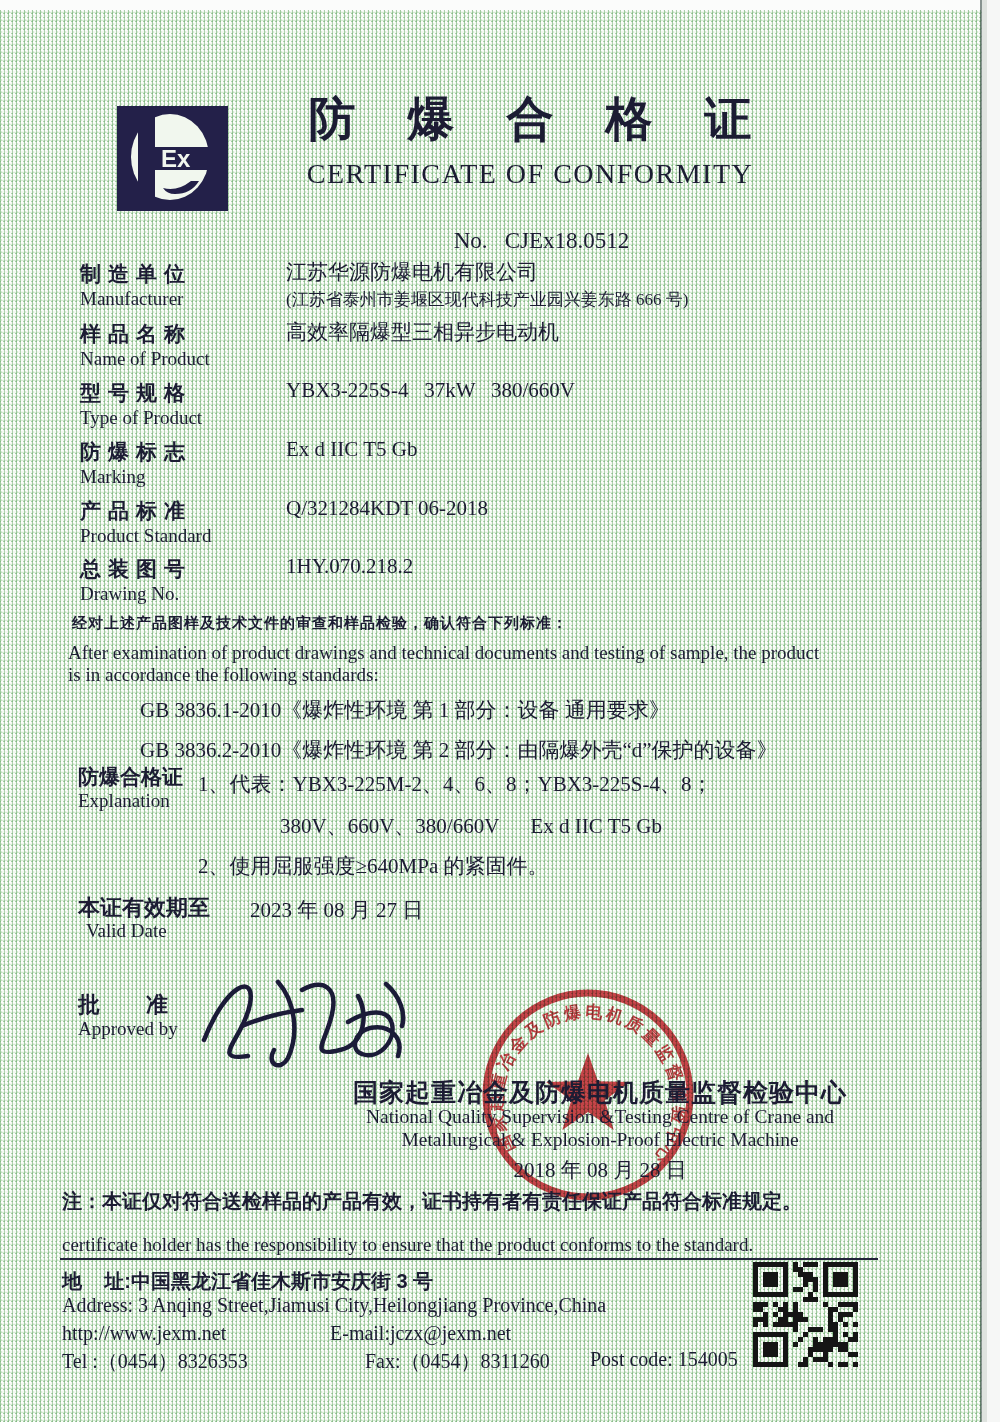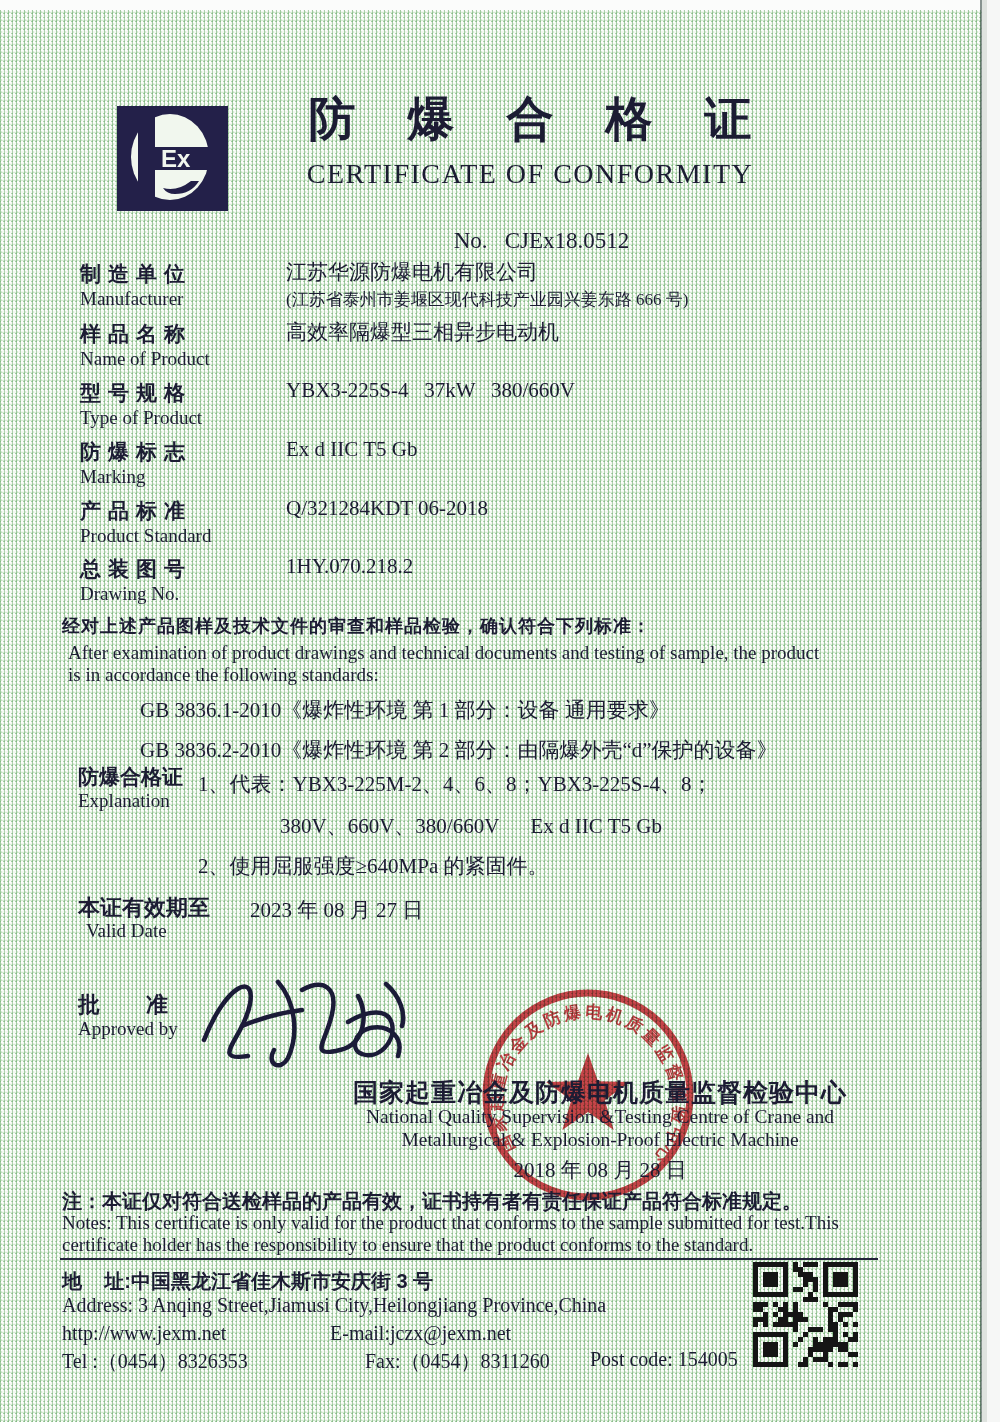--- a/index.html
+++ b/index.html
@@ -71,21 +71,21 @@
   <div class="abs en val" style="left:286px;top:437px;">Ex d IIC T5 Gb</div>
 
   <div class="abs cnb label-cn" style="left:80px;top:497px;">产品标准</div>
   <div class="abs en label-en" style="left:80px;top:525px;">Product Standard</div>
   <div class="abs en val" style="left:286px;top:496px;">Q/321284KDT 06-2018</div>
 
   <div class="abs cnb label-cn" style="left:80px;top:555px;">总装图号</div>
   <div class="abs en label-en" style="left:80px;top:583px;">Drawing No.</div>
   <div class="abs en val" style="left:286px;top:554px;">1HY.070.218.2</div>
 
-  <div class="abs cnb" style="left:62px;top:614px;font-size:18px;letter-spacing:1px;">经对上述产品图样及技术文件的审查和样品检验，确认符合下列标准：</div>
+  <div class="abs cnb" style="left:72px;top:614px;font-size:15px;letter-spacing:1px;">经对上述产品图样及技术文件的审查和样品检验，确认符合下列标准：</div>
   <div class="abs en" style="left:68px;top:642px;font-size:19px;">After examination of product drawings and technical documents and testing of sample, the product</div>
   <div class="abs en" style="left:68px;top:664px;font-size:19px;">is in accordance the following standards:</div>
   <div class="abs en val" style="left:140px;top:696px;">GB 3836.1-2010《爆炸性环境 第 1 部分：设备 通用要求》</div>
   <div class="abs en val" style="left:140px;top:736px;">GB 3836.2-2010《爆炸性环境 第 2 部分：由隔爆外壳“d”保护的设备》</div>
 
   <div class="abs cnb" style="left:78px;top:763px;font-size:21px;">防爆合格证</div>
   <div class="abs en label-en" style="left:78px;top:790px;">Explanation</div>
   <div class="abs en val" style="left:198px;top:770px;">1、代表：YBX3-225M-2、4、6、8；YBX3-225S-4、8；</div>
   <div class="abs en val" style="left:280px;top:812px;">380V、660V、380/660V      Ex d IIC T5 Gb</div>
   <div class="abs en val" style="left:198px;top:852px;">2、使用屈服强度≥640MPa 的紧固件。</div>
@@ -118,21 +118,20 @@
     </text>
     <polygon fill="#c8353b" points="110,68 120,96.2 151.9,97 126.7,115.3 135.7,145 110,127 84.3,145 93.3,115.3 68.1,97 100,96.2"></polygon>
   </svg>
 
   <div class="abs center cnb" style="left:330px;top:1076px;width:540px;font-size:25px;letter-spacing:1px;">国家起重冶金及防爆电机质量监督检验中心</div>
   <div class="abs center en" style="left:330px;top:1129px;width:540px;font-size:19.5px;">Metallurgical &amp; Explosion-Proof Electric Machine</div>
   <div class="abs center en" style="left:330px;top:1106px;width:540px;font-size:19.5px;">National Quality Supervision &amp;Testing Centre of Crane and</div>
   <div class="abs center en" style="left:330px;top:1156px;width:540px;font-size:21px;">2018 年 08 月 28 日</div>
 
   <div class="abs cnb" style="left:62px;top:1188px;font-size:20px;">注：本证仅对符合送检样品的产品有效，证书持有者有责任保证产品符合标准规定。</div>
-  <div class="abs en" style="left:62px;top:1212px;font-size:19px;">Notes: This certificate is only valid for the product that conforms to the sample submitted for test.This</div>
   <div class="abs en" style="left:62px;top:1234px;font-size:19px;">certificate holder has the responsibility to ensure that the product conforms to the standard.</div>
 
   <div class="sepline" style="top:1258px;"></div>
 
   <div class="abs cnb" style="left:62px;top:1268px;font-size:20px;">地    址:中国黑龙江省佳木斯市安庆街 3 号</div>
   <div class="abs en" style="left:62px;top:1294px;font-size:20px;">Address: 3 Anqing Street,Jiamusi City,Heilongjiang Province,China</div>
   <div class="abs en" style="left:62px;top:1322px;font-size:20px;">http://www.jexm.net</div>
   <div class="abs en" style="left:330px;top:1322px;font-size:20px;">E-mail:jczx@jexm.net</div>
   <div class="abs en" style="left:62px;top:1348px;font-size:20px;">Tel :（0454）8326353</div>
   <div class="abs en" style="left:330px;top:1348px;font-size:20px;padding-left:35px;">Fax:（0454）8311260</div>

